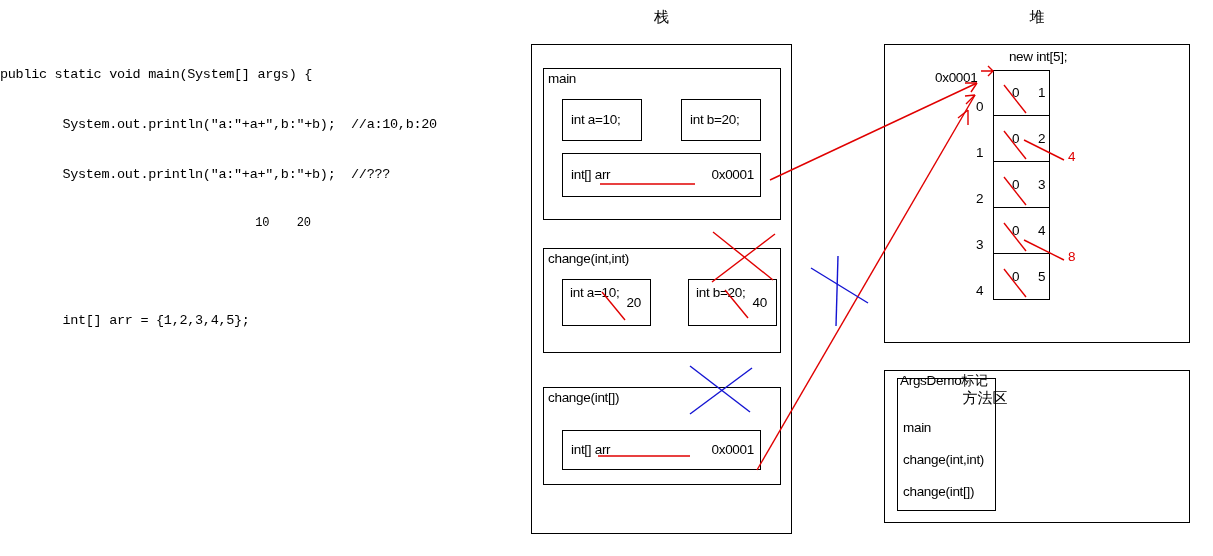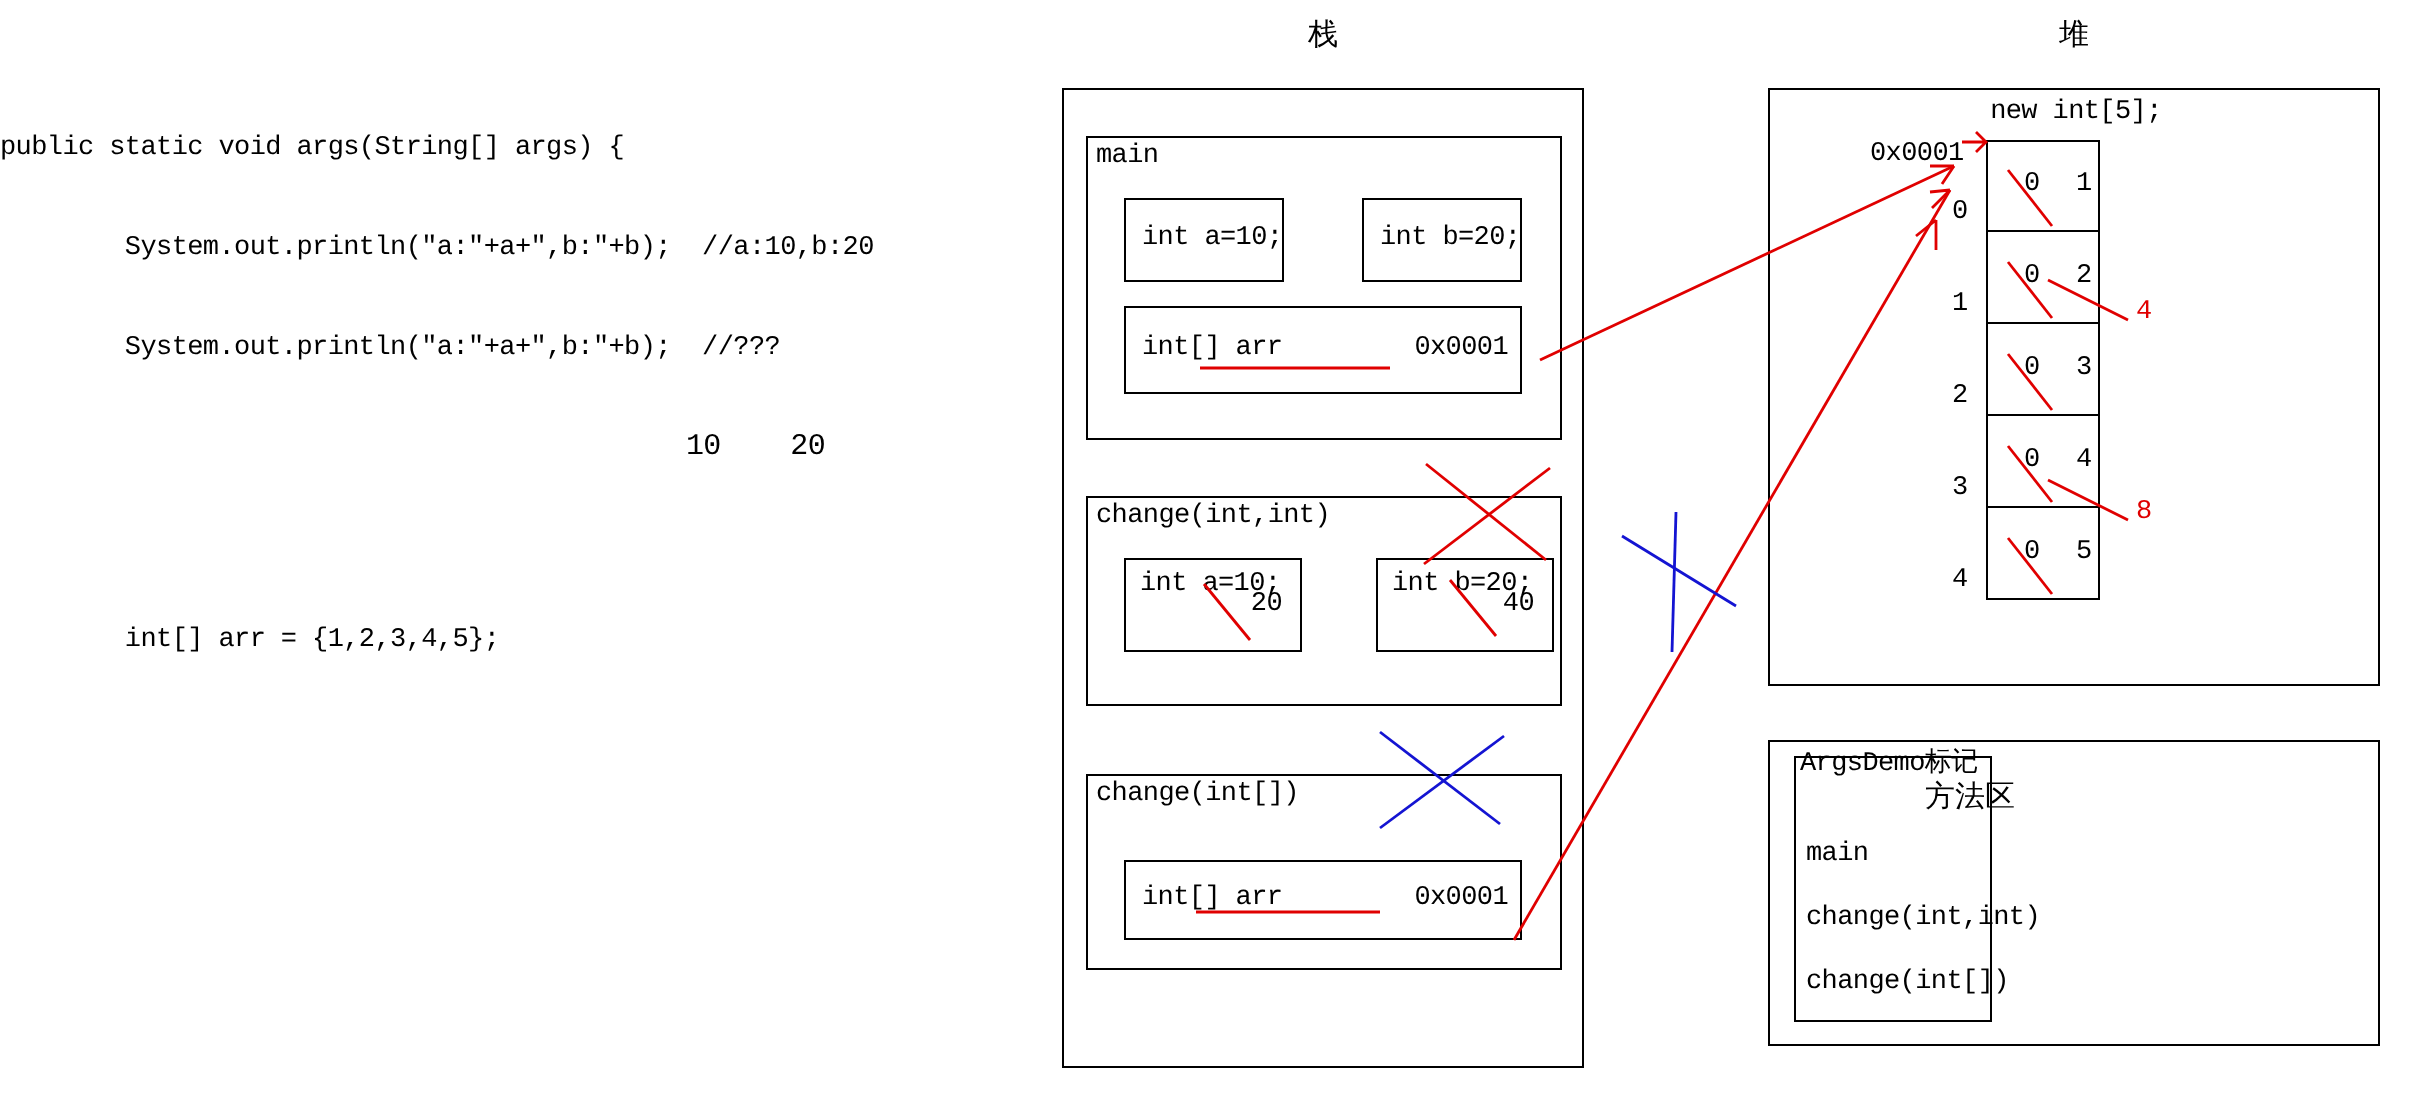--- a/index.html
+++ b/index.html
@@ -9,21 +9,21 @@
   
   #code-panel{left:0;top:34px;width:520px;}
   .code-block{font-family:"Liberation Mono","DejaVu Sans Mono",monospace;
               font-size:13.5px;line-height:16.6px;white-space:pre;letter-spacing:-0.3px;}
   .code-line{white-space:pre;}
   .blk-gap{height:16.6px;}
   
   .box{position:absolute;border:1.6px solid #000;box-sizing:border-box;background:transparent;}
   .region-title{position:absolute;font-family:"Liberation Serif","DejaVu Serif",serif;
                 font-size:15px;text-align:center;}
-  .mono{font-family:Liberation Mono, monospace;font-size:13.5px;
+  .mono{font-family:Liberation Sans, sans-serif;font-size:13.5px;
         letter-spacing:-0.3px;white-space:pre;}
   .frame-label{position:absolute;left:4px;top:2px;}
   .varbox{position:absolute;border:1.4px solid #000;box-sizing:border-box;}
   .varbox .vtext{position:absolute;left:8px;top:50%;transform:translateY(-52%);}
   .varbox .vtext2{position:absolute;right:9px;bottom:15px;}
   
   .cell{position:absolute;border-left:1.6px solid #000;border-right:1.6px solid #000;
         border-bottom:1.6px solid #000;box-sizing:border-box;}
   .cell.first{border-top:1.6px solid #000;}
   .cell .zero{position:absolute;left:18px;top:50%;transform:translateY(-52%);}
@@ -35,24 +35,24 @@
   .r{stroke:#e00000;stroke-width:1.4;fill:none;}
   .b{stroke:#1414d2;stroke-width:1.4;fill:none;}
   .ma-item{position:absolute;left:8px;}
 </style>
 </head>
 <body>
 
 <div id="code-panel" class="abs">
 
   <div class="code-block">
-    <div class="code-line">public static void args(String[] args) {</div>
+    <div class="code-line">public static void main(System[] args) {</div>
     <div class="code-line">        System.out.println("a:"+a+",b:"+b);  //a:10,b:20</div>
     <div class="code-line">        System.out.println("a:"+a+",b:"+b);  //???</div>
-    <div class="code-line" style="font-size:15px;line-height:13px;padding-left:21px;">                                     10    20</div>
+    <div class="code-line" style="font-size:12px;line-height:13px;">                                     10    20</div>
     <div class="blk-gap"></div>
     <div class="code-line">        int[] arr = {1,2,3,4,5};</div>
     
     
   </div>
 
 </div>
 
 <div class="region-title" style="left:531px;top:8px;width:261px;">栈</div>
 

